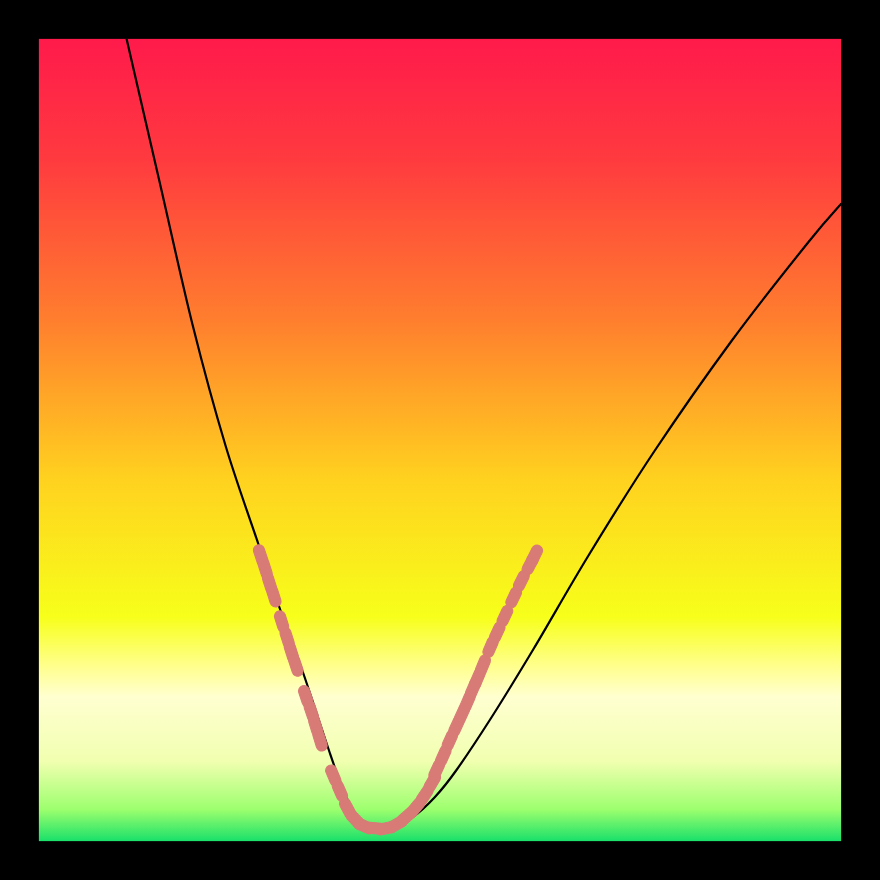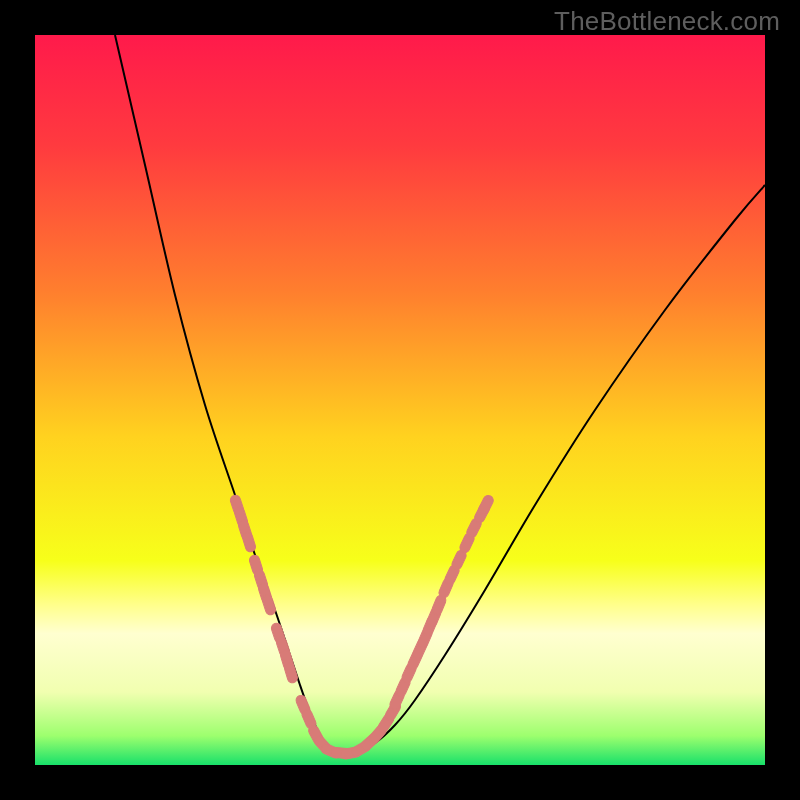--- a/index.html
+++ b/index.html
@@ -50,21 +50,20 @@
     width: 100%;
     height: 100%;
     overflow: visible;
   }
 </style>
 </head>
 <body>
 
 <div class="frame">
 
-  <div class="watermark">TheBottleneck.com</div>
 
   <div class="plot-area">
     <svg class="gradient" viewBox="0 0 730 730" preserveAspectRatio="none">
       <defs>
         <linearGradient id="bg-grad" x1="0" y1="0" x2="0" y2="1">
             <stop offset="0%" stop-color="#ff1a4b"></stop>
             <stop offset="15%" stop-color="#ff3a3f"></stop>
             <stop offset="35%" stop-color="#ff7e2e"></stop>
             <stop offset="55.00000000000001%" stop-color="#ffd21f"></stop>
             <stop offset="72%" stop-color="#f7ff1a"></stop>

